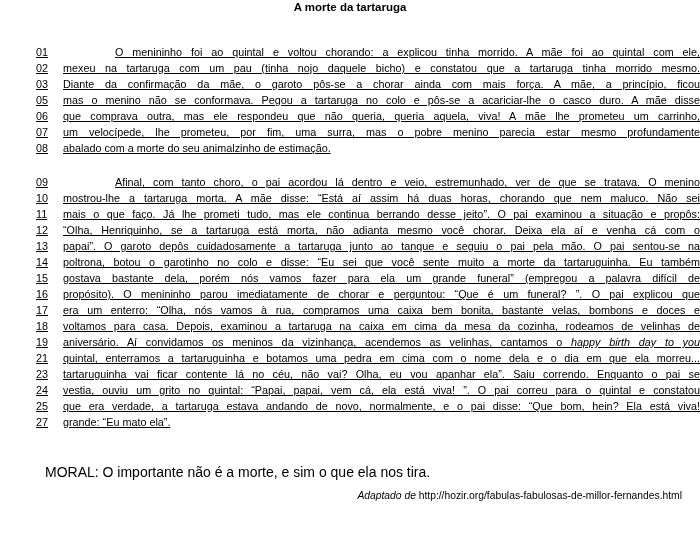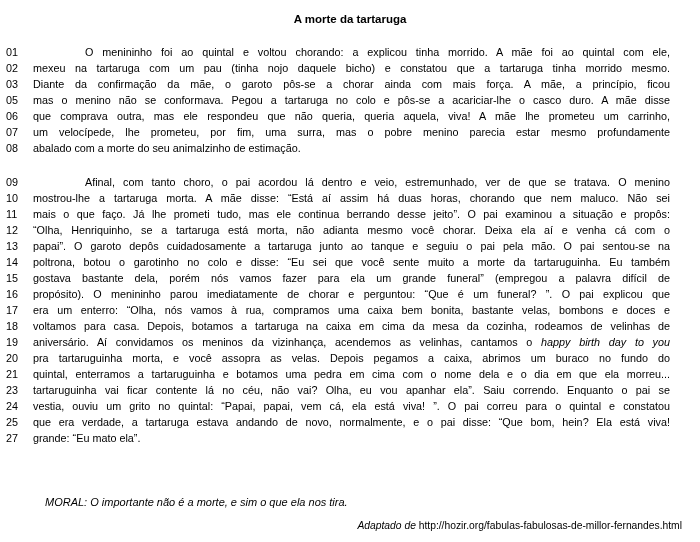--- a/index.html
+++ b/index.html
@@ -6,31 +6,31 @@
   .page {
     position: relative;
     width: 700px;
     height: 542px;
     background: #ffffff;
     color: #000000;
     font-family: "Liberation Sans", sans-serif;
     overflow: hidden;
   }
   .title {
-    padding-top: 12px;
     text-align: center;
     font-weight: 700;
     font-size: 11.5px;
     line-height: 14px;
   }
   .text-block {
     position: absolute;
     top: 44px;
-    left: 6px;
+    left: 36px;
     width: 664px;
+    text-decoration: underline;
   }
   .line-row {
     display: flex;
     line-height: 16px;
     font-size: 10.8px;
   }
   .line-row.para { margin-top: 18px; }
   .line-num {
     flex: 0 0 27px;
     text-align: left;
@@ -38,29 +38,28 @@
   .line-text {
     flex: 1;
     text-align: justify;
     text-align-last: justify;
   }
   .line-text.noj { text-align-last: left; }
   .line-text.indent { text-indent: 52px; }
   .moral {
     position: absolute;
     left: 45px;
-    top: 494px;
-    font-size: 11px;
+    top: 464px;
+    font-size: 14px;
     line-height: 16px;
-    font-style: italic;
   }
   .source {
     position: absolute;
     right: 18px;
-    top: 519px;
+    top: 489px;
     font-size: 10.3px;
     line-height: 14px;
     text-align: right;
   }
   .it { font-style: italic; }
 </style>
 </head>
 <body>
 
 <div class="page">
@@ -125,29 +124,25 @@
       <div class="line-row">
         <span class="line-num">16</span>
         <div class="line-text"><span>propósito). O menininho parou imediatamente de chorar e perguntou: “Que é um funeral? ”. O pai explicou que</span></div>
       </div>
       <div class="line-row">
         <span class="line-num">17</span>
         <div class="line-text"><span>era um enterro: “Olha, nós vamos à rua, compramos uma caixa bem bonita, bastante velas, bombons e doces e</span></div>
       </div>
       <div class="line-row">
         <span class="line-num">18</span>
-        <div class="line-text"><span>voltamos para casa. Depois, botamos a tartaruga na caixa em cima da mesa da cozinha, rodeamos de velinhas de</span></div>
+        <div class="line-text"><span>voltamos para casa. Depois, examinou a tartaruga na caixa em cima da mesa da cozinha, rodeamos de velinhas de</span></div>
       </div>
       <div class="line-row">
         <span class="line-num">19</span>
         <div class="line-text"><span>aniversário. Aí convidamos os meninos da vizinhança, acendemos as velinhas, cantamos o </span><span class="it">happy birth day to you</span></div>
-      </div>
-      <div class="line-row">
-        <span class="line-num">20</span>
-        <div class="line-text"><span>pra tartaruguinha morta, e você assopra as velas. Depois pegamos a caixa, abrimos um buraco no fundo do</span></div>
       </div>
       <div class="line-row">
         <span class="line-num">21</span>
         <div class="line-text"><span>quintal, enterramos a tartaruguinha e botamos uma pedra em cima com o nome dela e o dia em que ela morreu...</span></div>
       </div>
       <div class="line-row">
         <span class="line-num">23</span>
         <div class="line-text"><span>tartaruguinha vai ficar contente lá no céu, não vai? Olha, eu vou apanhar ela”. Saiu correndo. Enquanto o pai se</span></div>
       </div>
       <div class="line-row">

